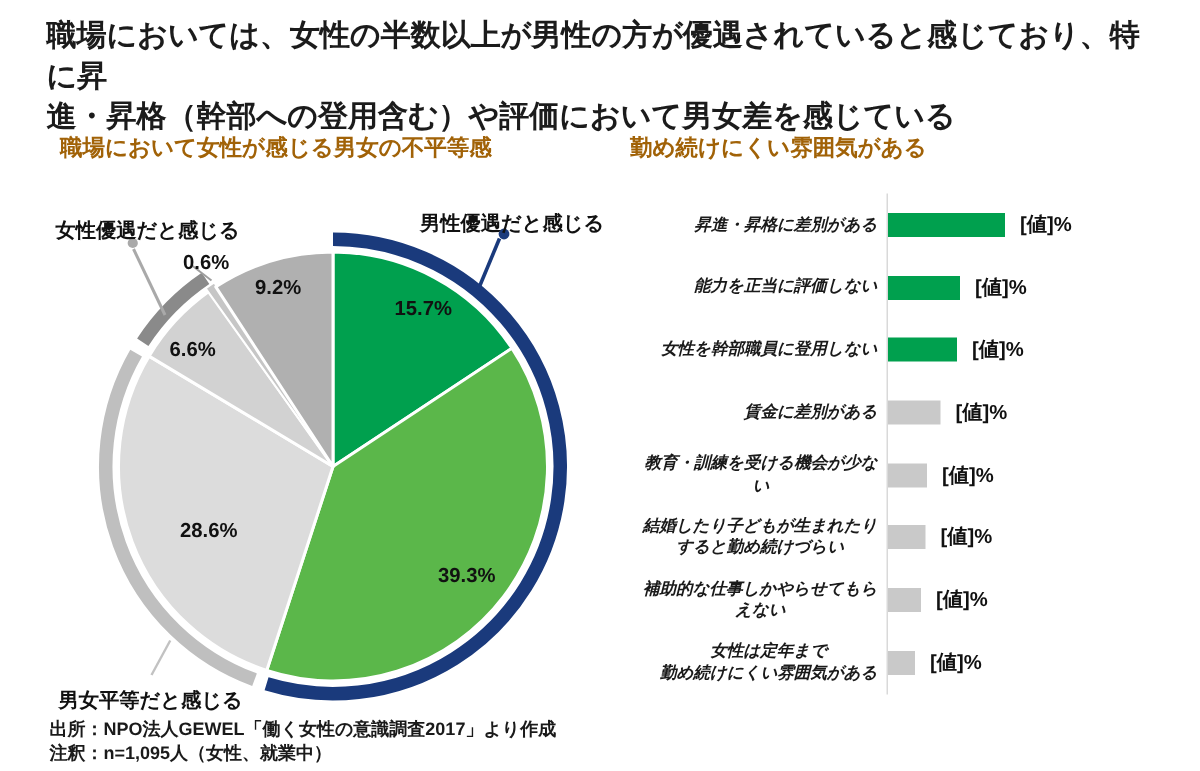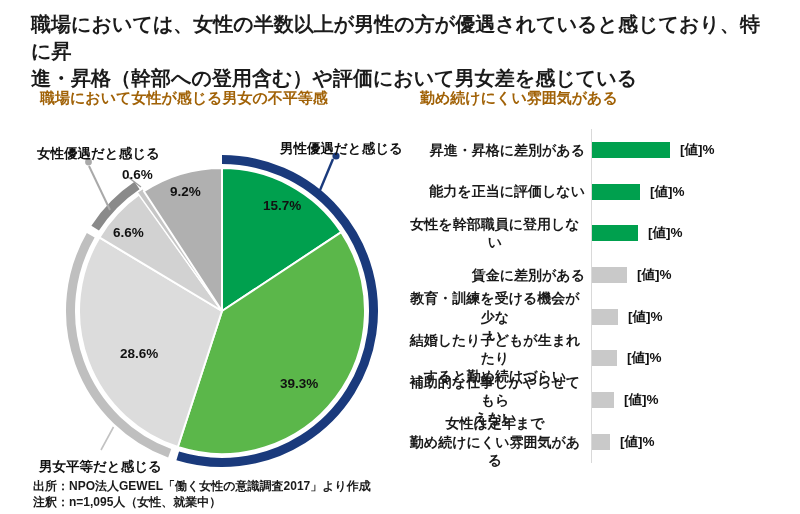--- a/index.html
+++ b/index.html
@@ -25,22 +25,22 @@
   .pie-pct{font-size:13.5px;}
   .pie-callout{font-size:13.5px;}
 
   
   #bar-wrap{position:absolute;left:405px;top:129px;width:395px;height:334px;}
   #bar-axis{position:absolute;left:186px;top:0;width:1px;height:334px;background:#D9D9D9;}
   #bar-rows{position:absolute;left:0;top:0;width:395px;}
   .brow{display:flex;align-items:center;height:41.7px;}
   .blabel-box{width:186px;display:flex;justify-content:flex-end;flex:0 0 auto;}
   .blabel{
-    font-size:14px;font-weight:600;line-height:1.3;color:#1a1a1a;
-    text-align:center;white-space:pre-line;padding-right:6px;
+    font-size:11px;font-weight:600;line-height:1.3;color:#1a1a1a;
+    text-align:center;white-space:pre-line;padding-right:6px;font-style:italic;
   }
   .bbar{height:16px;flex:0 0 auto;margin-left:1px;}
   .bval{font-size:13.5px;font-weight:600;color:#111;margin-left:10px;white-space:nowrap;}
 
   
   #footer{position:absolute;left:33px;top:479px;font-size:12px;font-weight:600;line-height:1.3;color:#1a1a1a;}
 </style>
 </head>
 <body>
 
@@ -69,21 +69,21 @@
         <circle cx="88.5" cy="42" r="3.4" fill="#A9A9A9"></circle>
         <line x1="128" y1="57" x2="141" y2="67" stroke="#9E9E9E" stroke-width="1.3"></line>
         <line x1="101" y1="330" x2="113.5" y2="307" stroke="#C2C2C2" stroke-width="1.6"></line>
       </svg>
 
     <span class="pie-label pie-callout" style="left:280px;top:20px;">男性優遇だと感じる</span>
     <span class="pie-label pie-callout" style="left:37px;top:25px;">女性優遇だと感じる</span>
     <span class="pie-label pie-callout" style="left:39px;top:338px;">男女平等だと感じる</span>
 
     <span class="pie-label pie-pct" style="left:263px;top:78px;">15.7%</span>
-    <span class="pie-label pie-pct" style="left:280px;top:256px;">39.3%</span>
+    <span class="pie-label pie-pct" style="left:292px;top:256px;">39.3%</span>
     <span class="pie-label pie-pct" style="left:89px;top:226px;margin-left:31px;">28.6%</span>
     <span class="pie-label pie-pct" style="left:113px;top:105px;">6.6%</span>
     <span class="pie-label pie-pct" style="left:99px;top:47px;margin-left:23px;">0.6%</span>
     <span class="pie-label pie-pct" style="left:170px;top:64px;">9.2%</span>
   </div>
 
   <div id="bar-wrap">
     <div id="bar-axis"></div>
     <div id="bar-rows">
         <div class="brow">

